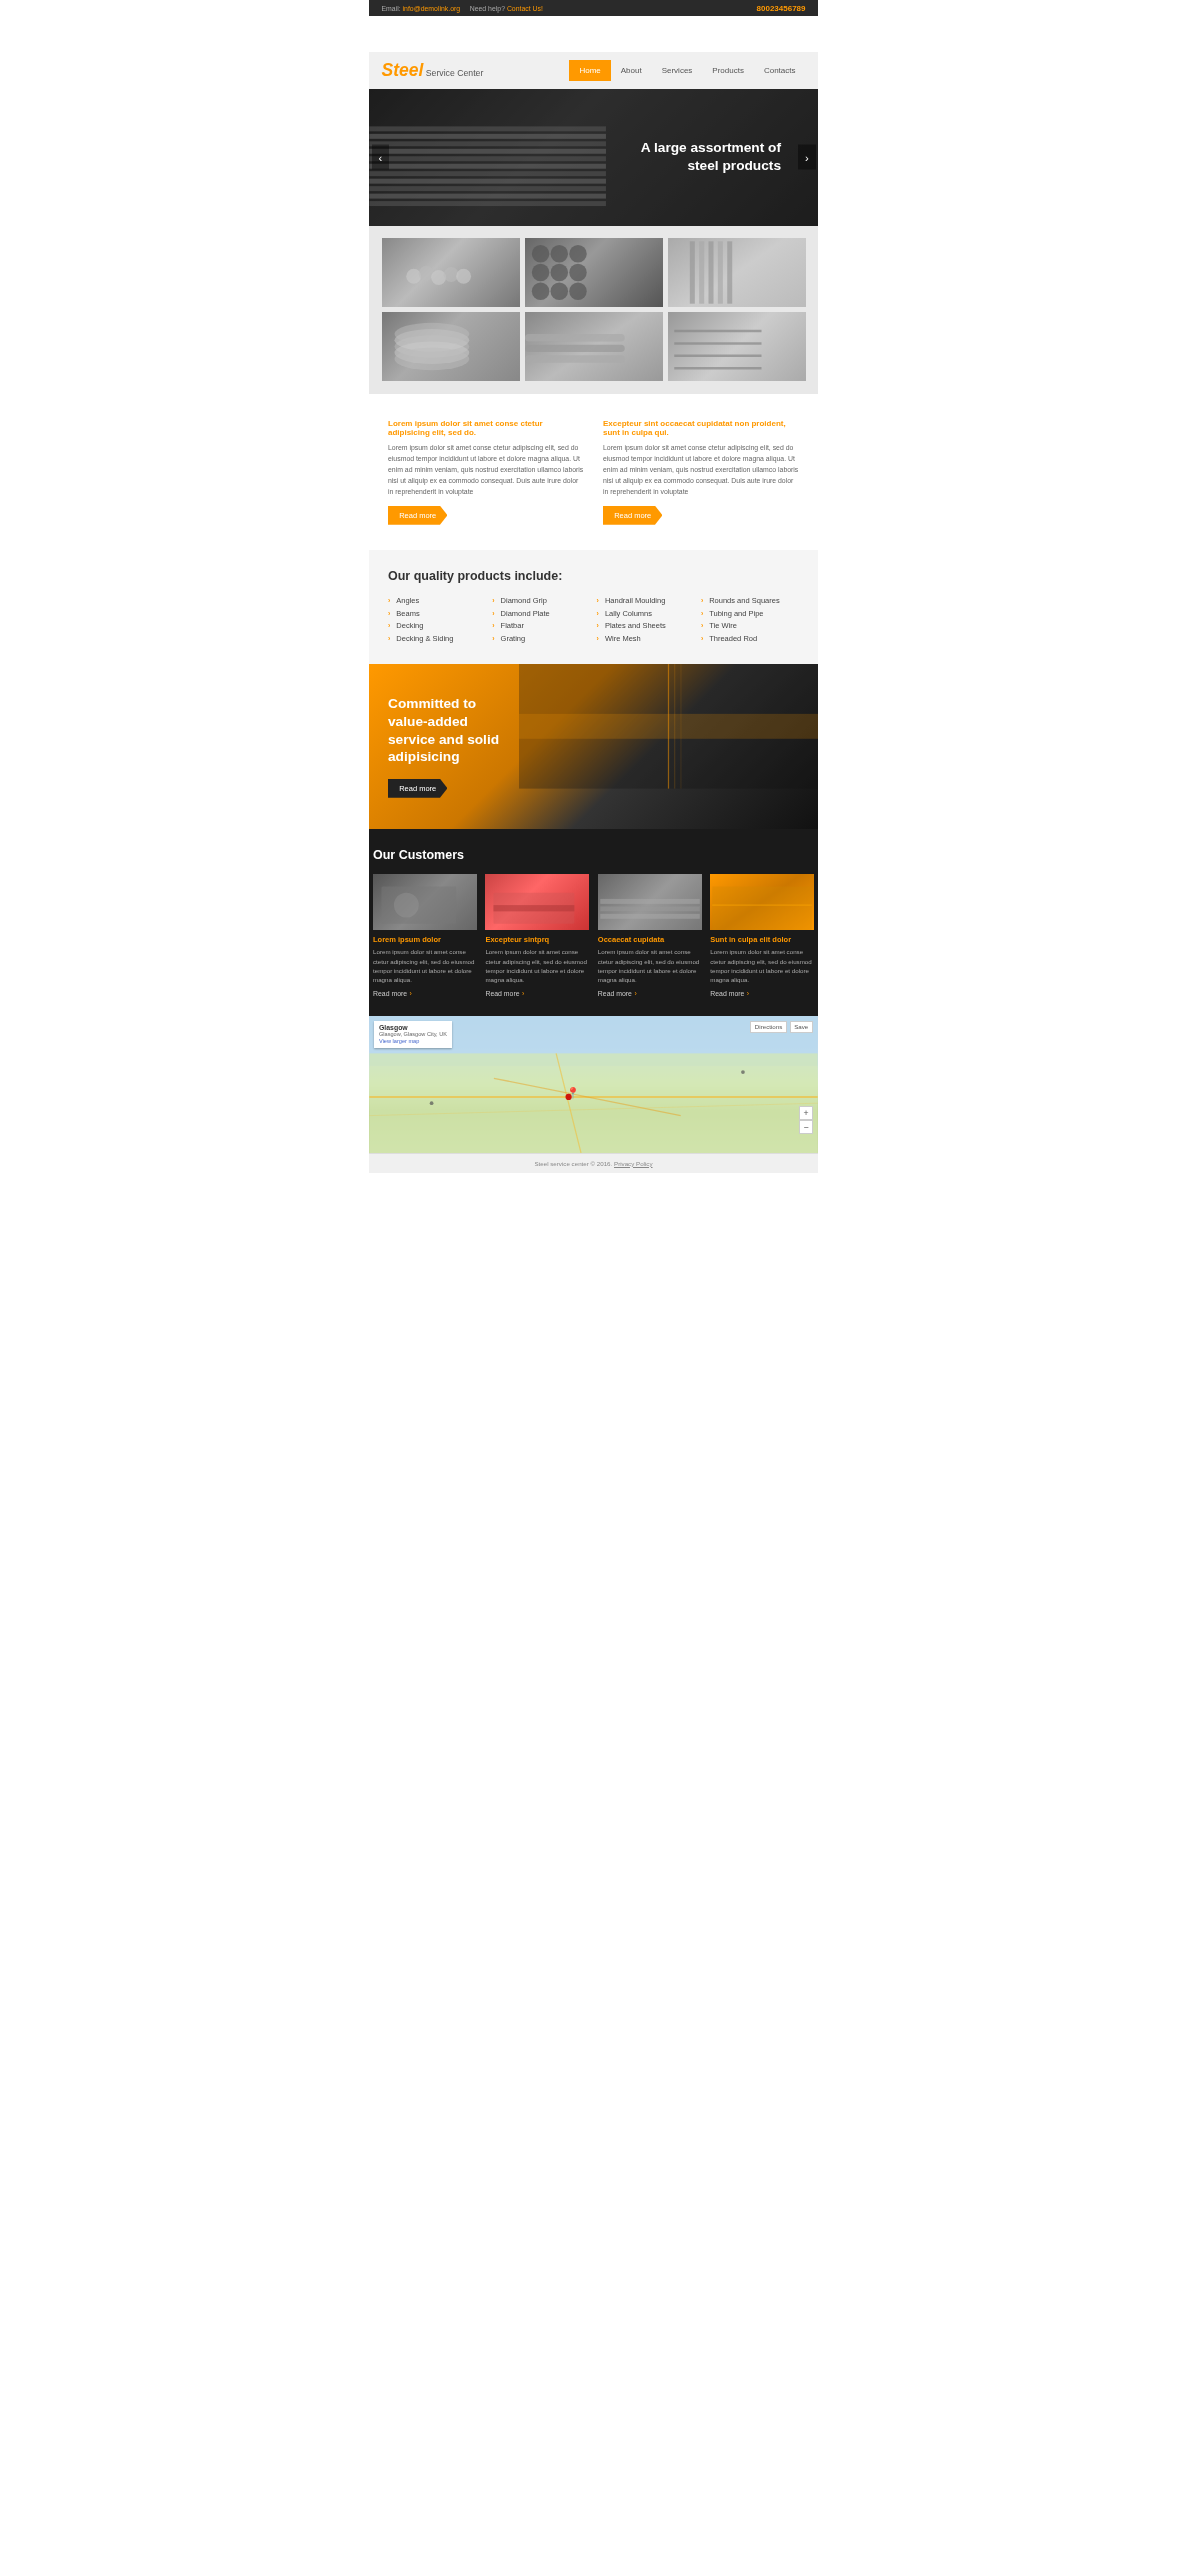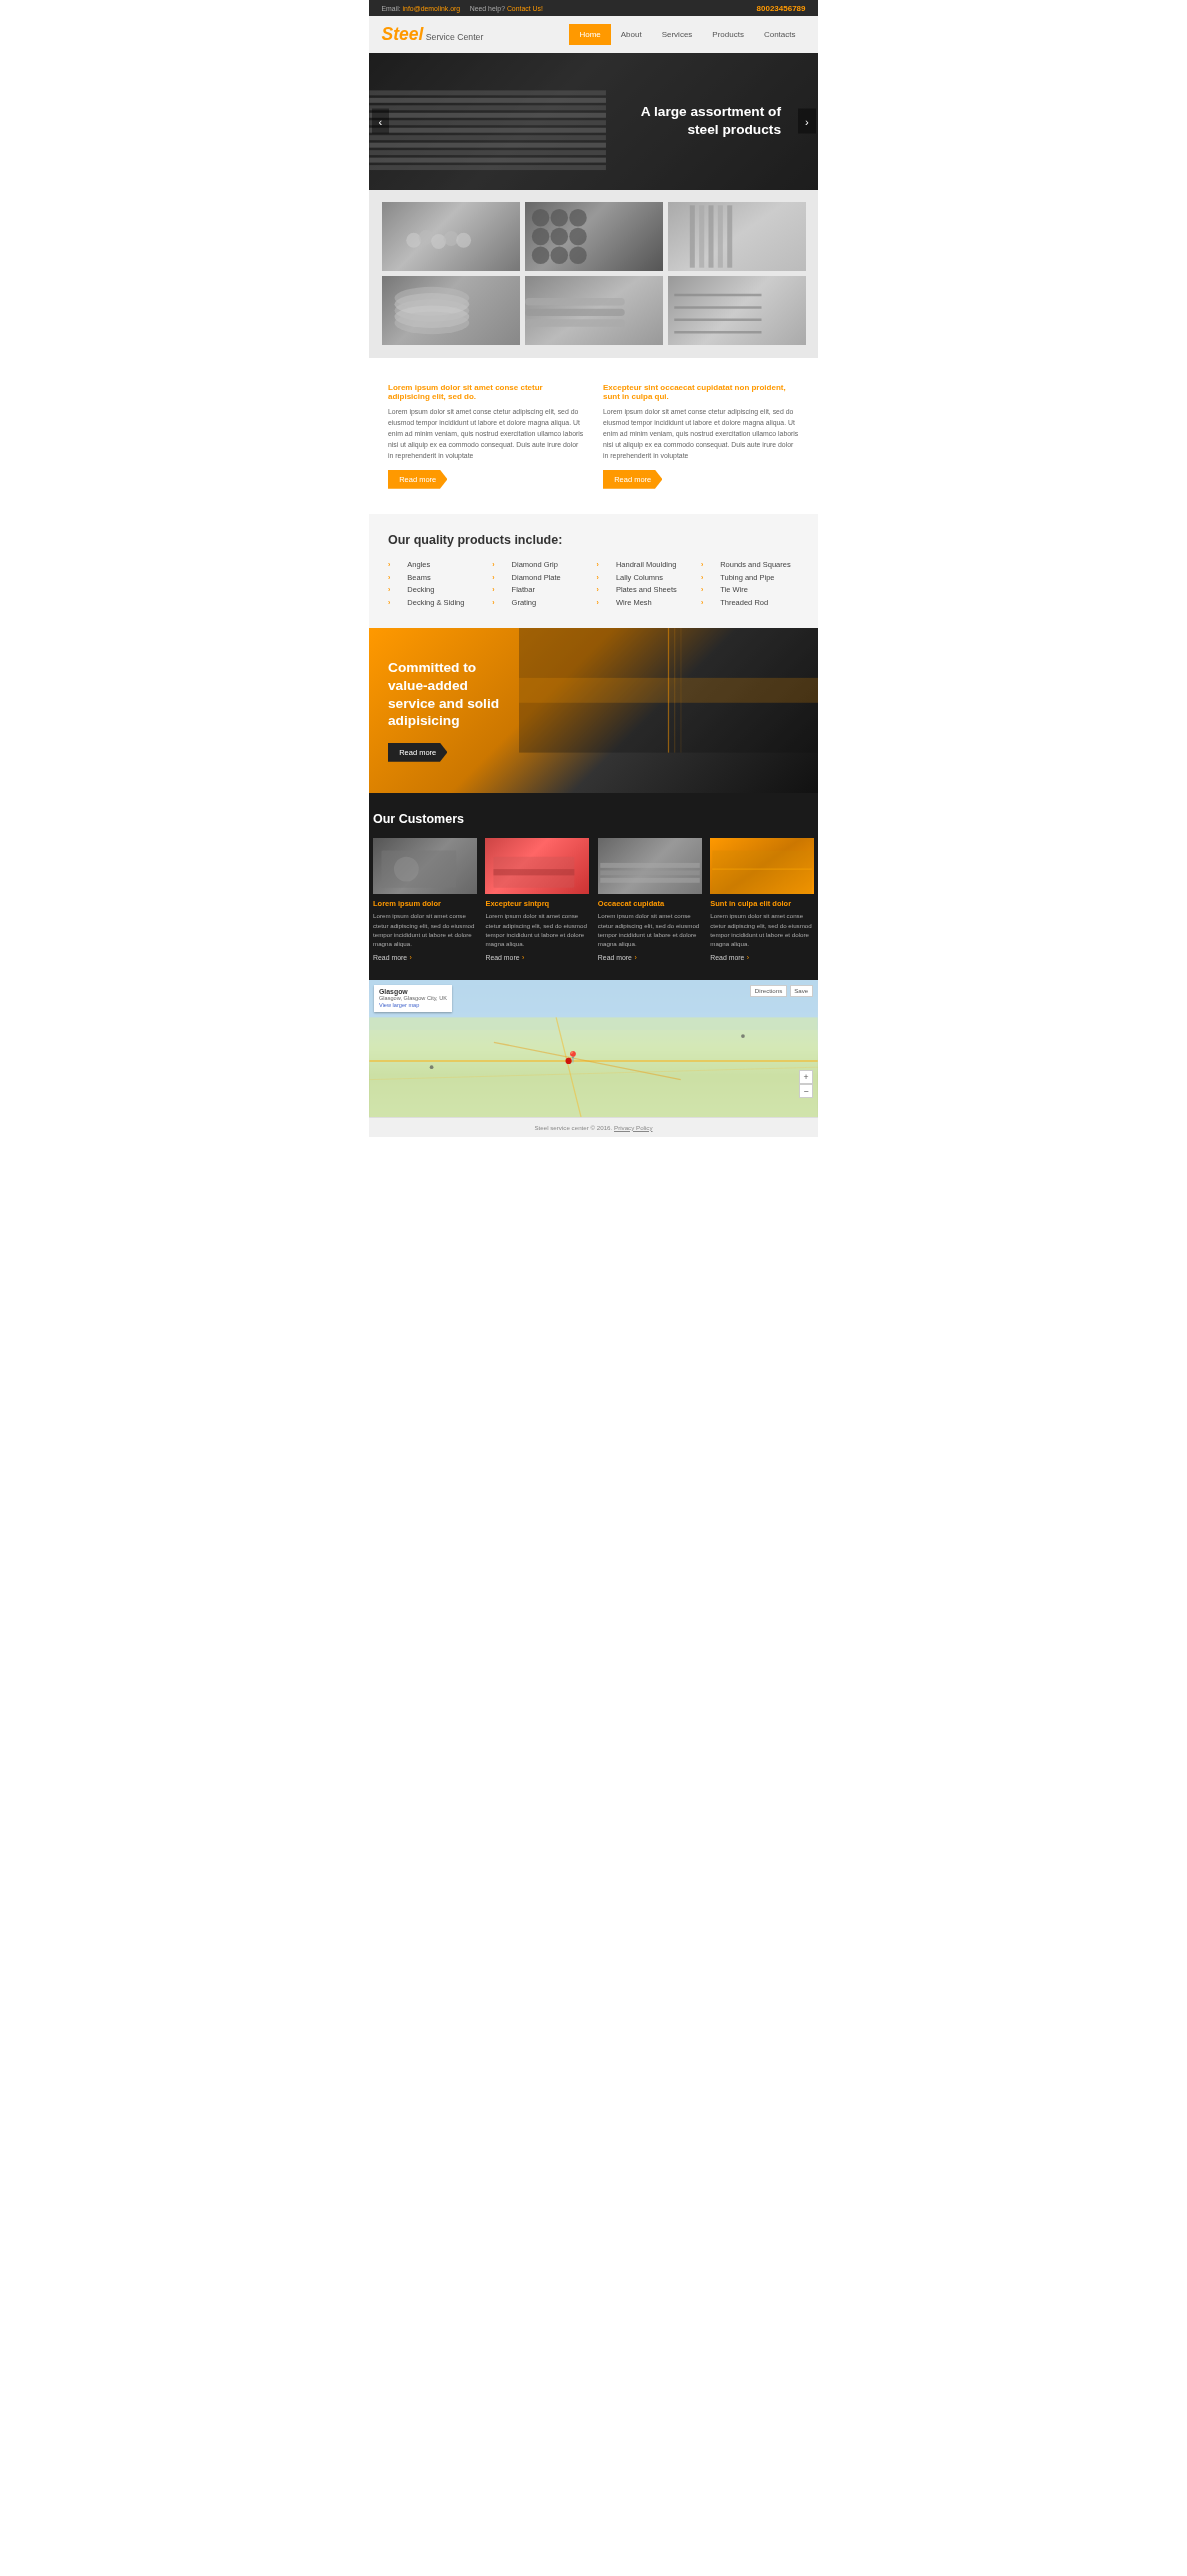--- a/index.html
+++ b/index.html
@@ -18,20 +18,21 @@
     .top-bar a { color: #f90; text-decoration: none; }
     .top-bar .phone { color: #f90; font-weight: bold; font-size: 8px; }
 
     
     .header {
       background: #f0f0f0;
       padding: 7.5px 12.5px;
       display: flex;
       justify-content: space-between;
       align-items: center;
+      margin-top: 36px;
     }
     .logo { display: flex; align-items: baseline; }
     .logo-steel { color: #f90; font-size: 17.5px; font-weight: bold; font-style: italic; }
     .logo-text { color: #555; font-size: 8.7px; margin-left: 2.5px; }
     .nav { display: flex; align-items: center; gap: 0; }
     .nav-item {
       padding: 6.2px 10px;
       color: #555;
       font-size: 8px;
       cursor: pointer;
@@ -155,21 +156,21 @@
       display: grid;
       grid-template-columns: repeat(4, 1fr);
       gap: 3.7px 6.2px;
     }
     .product-item {
       font-size: 7.5px;
       color: #444;
       padding: 1.9px 0;
       display: flex;
       align-items: center;
-      gap: 17px;
+      gap: 6px;
     }
     .product-item .chevron {
       color: #f90;
       font-size: 6.9px;
       font-weight: bold;
     }
 
     
     .section-committed {
       position: relative;

